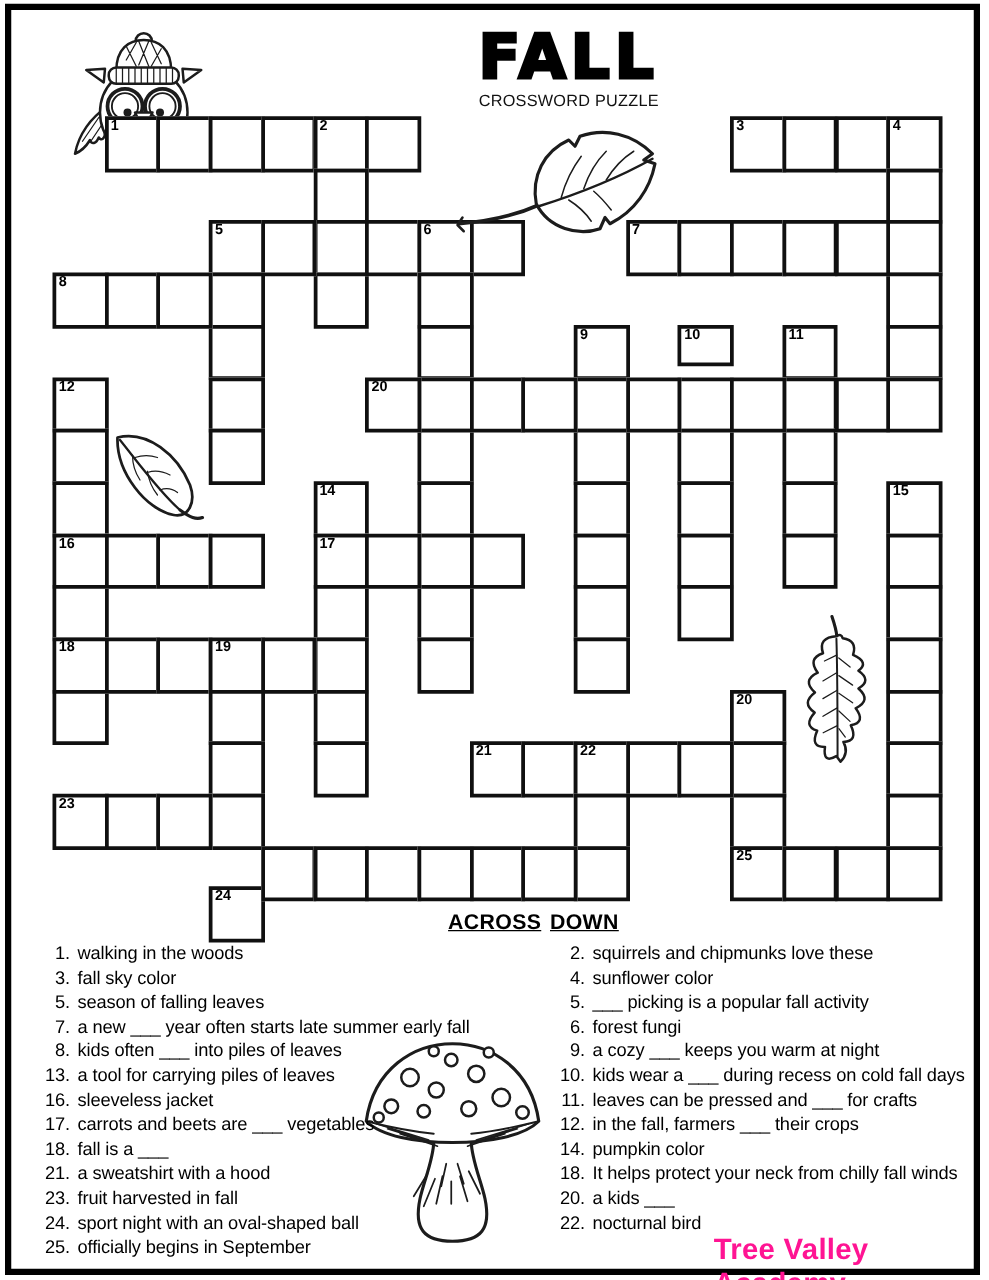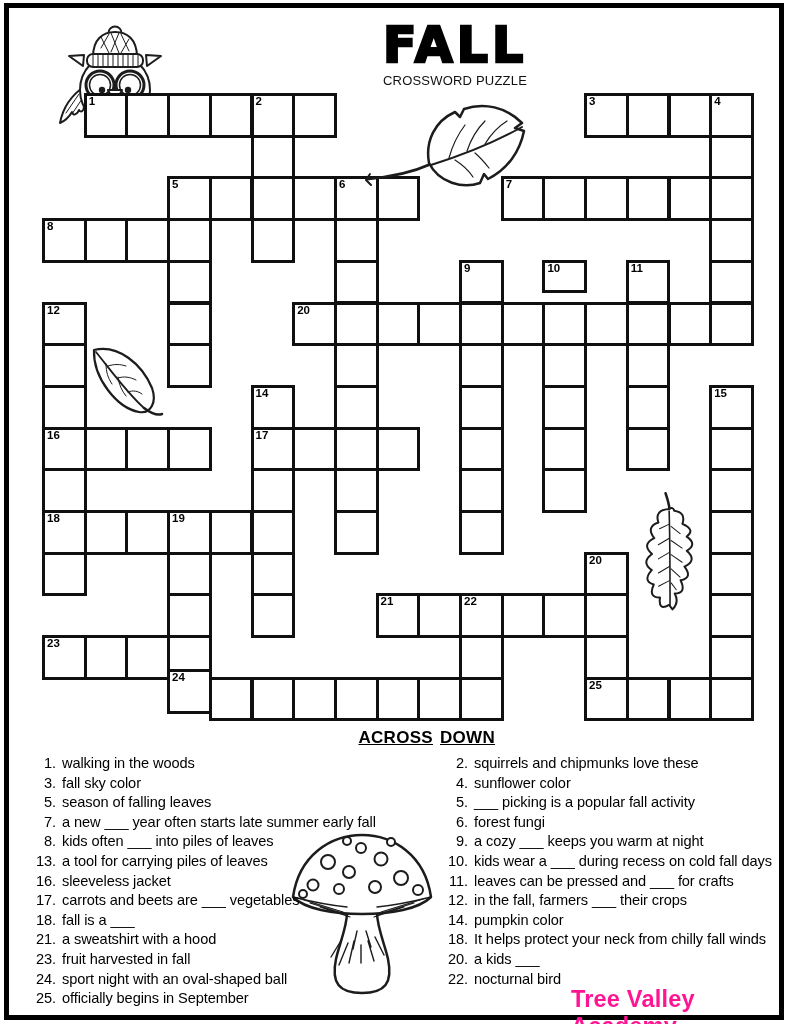--- a/index.html
+++ b/index.html
@@ -262,21 +262,21 @@
     <div class="cell" style="left: 333.6px; top: 333.6px; width: 44.7px; height: 44.7px;"></div>
     <div class="cell" style="left: 41.7px; top: 417px; width: 44.7px; height: 44.7px;"></div>
     <div class="cell" style="left: 83.4px; top: 417px; width: 44.7px; height: 44.7px;"></div>
     <div class="cell" style="left: 125.1px; top: 417px; width: 44.7px; height: 44.7px;">
       <span class="cellnum">19</span>
     </div>
     <div class="cell" style="left: 166.8px; top: 417px; width: 44.7px; height: 44.7px;"></div>
     <div class="cell" style="left: 125.1px; top: 458.7px; width: 44.7px; height: 44.7px;"></div>
     <div class="cell" style="left: 125.1px; top: 500.4px; width: 44.7px; height: 44.7px;"></div>
     <div class="cell" style="left: 125.1px; top: 542.1px; width: 44.7px; height: 44.7px;"></div>
-    <div class="cell" style="left: 125.1px; top: 576px; width: 44.7px; height: 44.7px;">
+    <div class="cell" style="left: 125.1px; top: 616px; width: 44.7px; height: 44.7px;">
       <span class="cellnum">24</span>
     </div>
     <div class="cell" style="left: 542.1px; top: 458.7px; width: 44.7px; height: 44.7px;">
       <span class="cellnum">20</span>
     </div>
     <div class="cell" style="left: 542.1px; top: 500.4px; width: 44.7px; height: 44.7px;"></div>
     <div class="cell" style="left: 542.1px; top: 542.1px; width: 44.7px; height: 44.7px;"></div>
     <div class="cell" style="left: 542.1px; top: 583.8px; width: 44.7px; height: 44.7px;">
       <span class="cellnum">25</span>
     </div>

